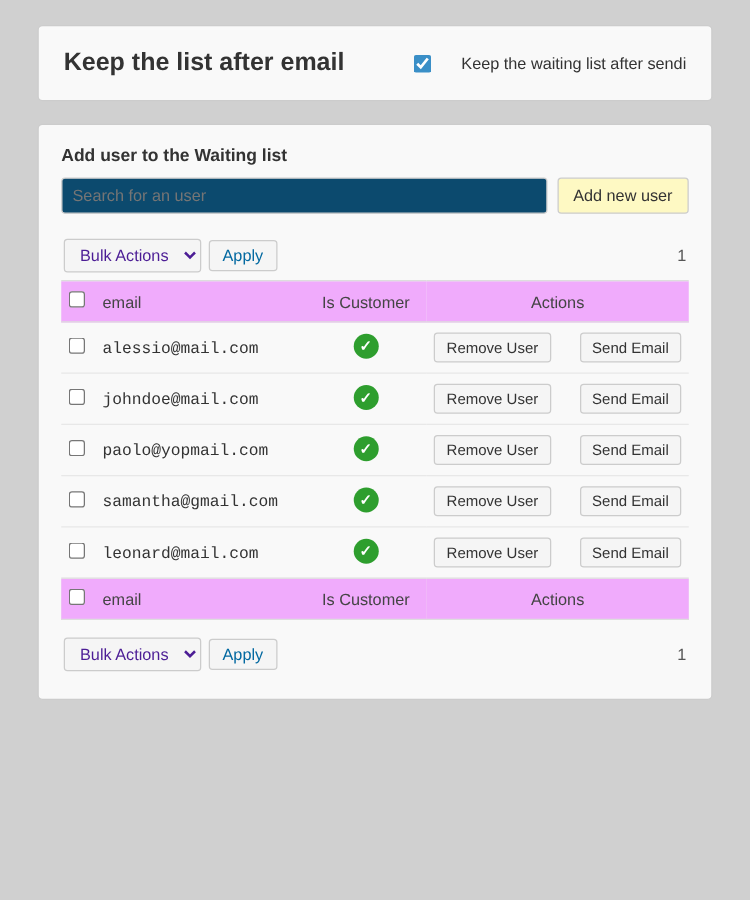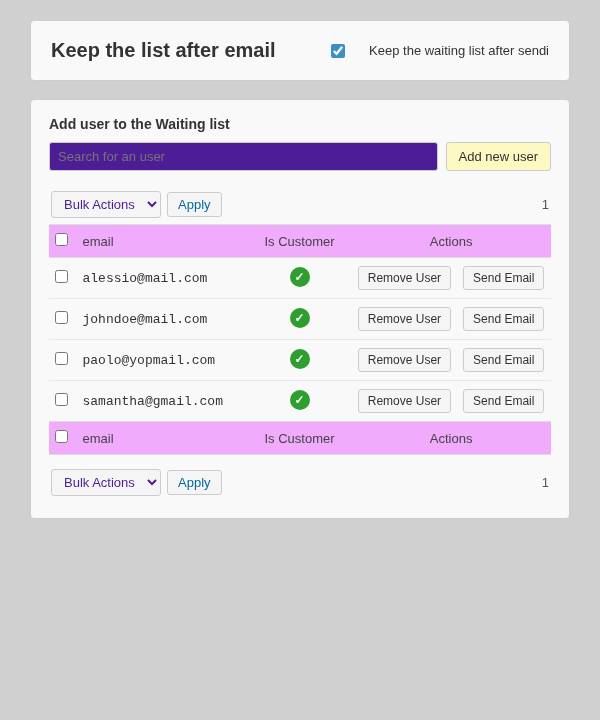--- a/index.html
+++ b/index.html
@@ -65,21 +65,21 @@
       margin-bottom: 14px;
     }
 
     .search-input {
       flex: 1;
       border: 1px solid #ccc;
       border-radius: 3px;
       padding: 6px 8px;
       font-size: 13px;
       color: #999;
-      background: #4c1d95;
+      background: #0c4a6e;
     }
 
     .add-user-btn {
       background: #fef9c3;
       border: 1px solid #ccc;
       border-radius: 3px;
       padding: 6px 12px;
       font-size: 13px;
       cursor: pointer;
       color: #333;
@@ -189,22 +189,22 @@
       position: absolute;
       top: 50%;
       left: 50%;
       transform: translate(-50%, -50%);
       font-weight: bold;
     }
 
     .actions-cell {
       text-align: center;
       display: flex;
-      gap: 12px;
-      justify-content: center;
+      gap: 23px;
+      justify-content: flex-end;
     }
 
     .action-btn {
       background: #f5f5f5;
       border: 1px solid #ccc;
       border-radius: 3px;
       padding: 4px 9px;
       font-size: 12px;
       cursor: pointer;
       color: #333;
@@ -316,20 +316,35 @@
       <td class="customer-cell">
         <span class="green-check"></span>
       </td>
       <td>
         <div class="actions-cell">
           <button class="action-btn">Remove User</button>
           <button class="action-btn">Send Email</button>
         </div>
       </td>
     </tr>
+        <tr>
+      <td class="cb-col">
+        <input type="checkbox" style="">
+      </td>
+      <td class="email-cell">leonard@mail.com</td>
+      <td class="customer-cell">
+        <span class="green-check"></span>
+      </td>
+      <td>
+        <div class="actions-cell">
+          <button class="action-btn">Remove User</button>
+          <button class="action-btn">Send Email</button>
+        </div>
+      </td>
+    </tr>
       </tbody>
     <tfoot>
       <tr>
         <th class="cb-col">
           <input type="checkbox" style="">
         </th>
         <th class="email-col">email</th>
         <th class="customer-col">Is Customer</th>
         <th class="actions-col">Actions</th>
       </tr>

